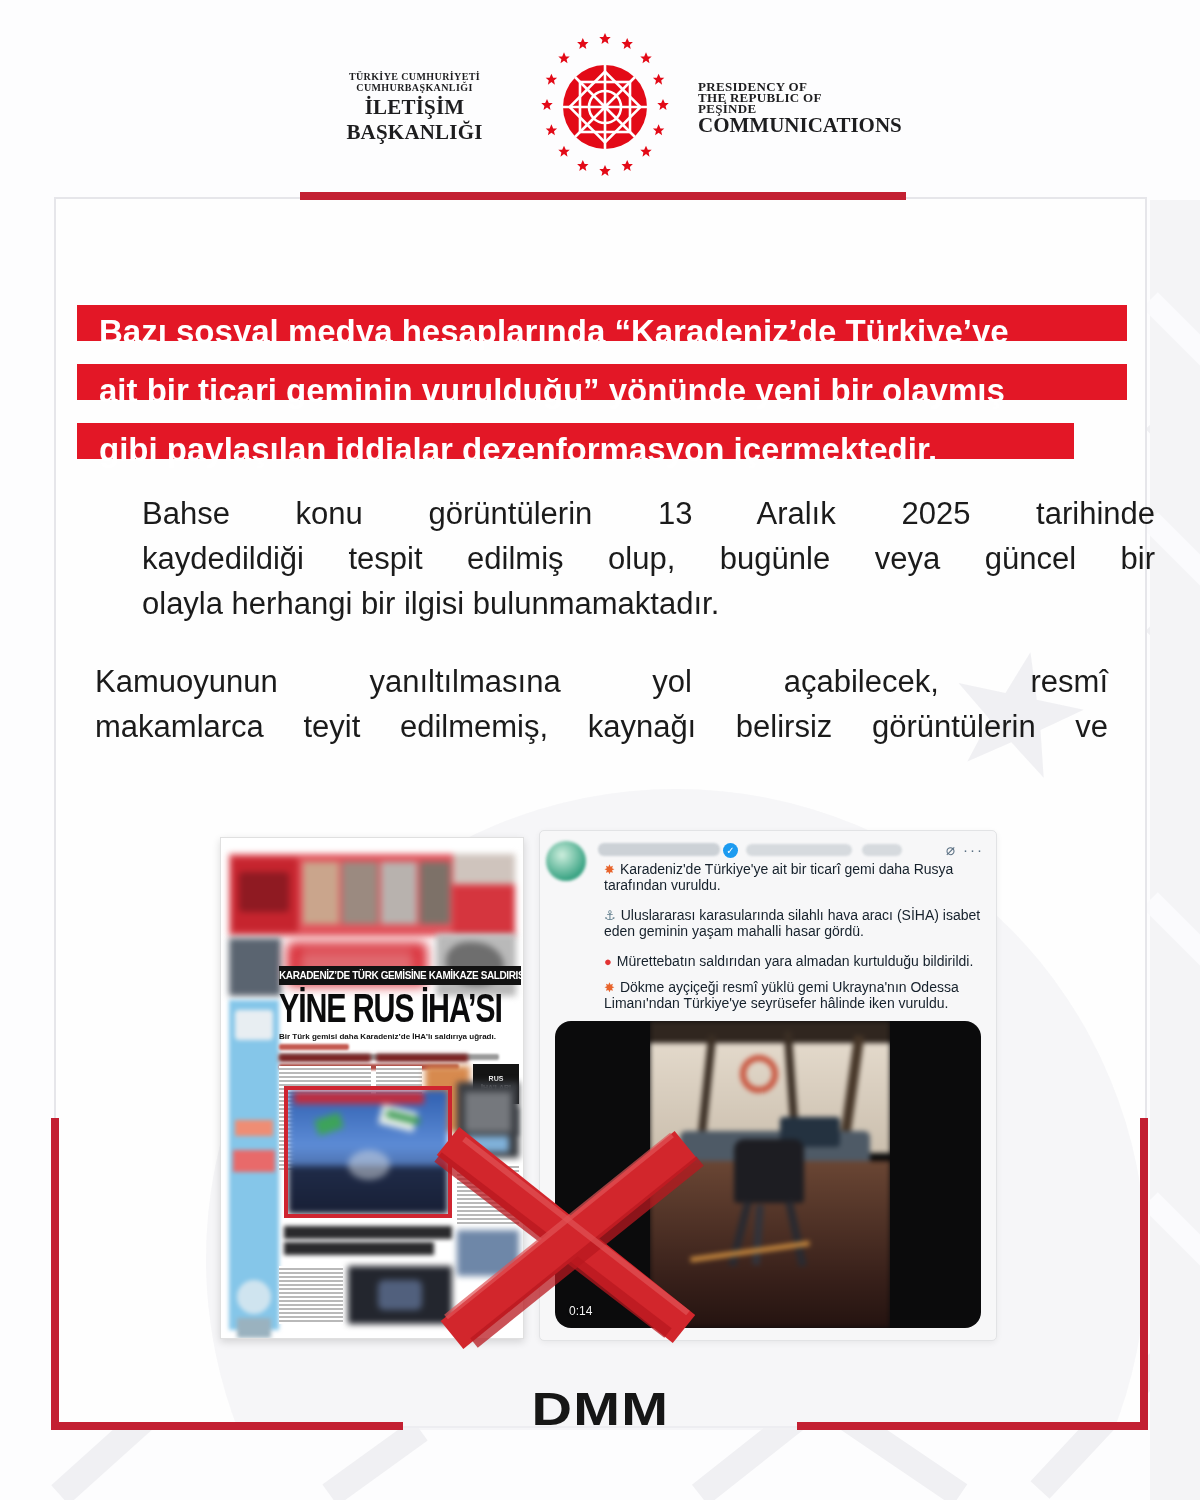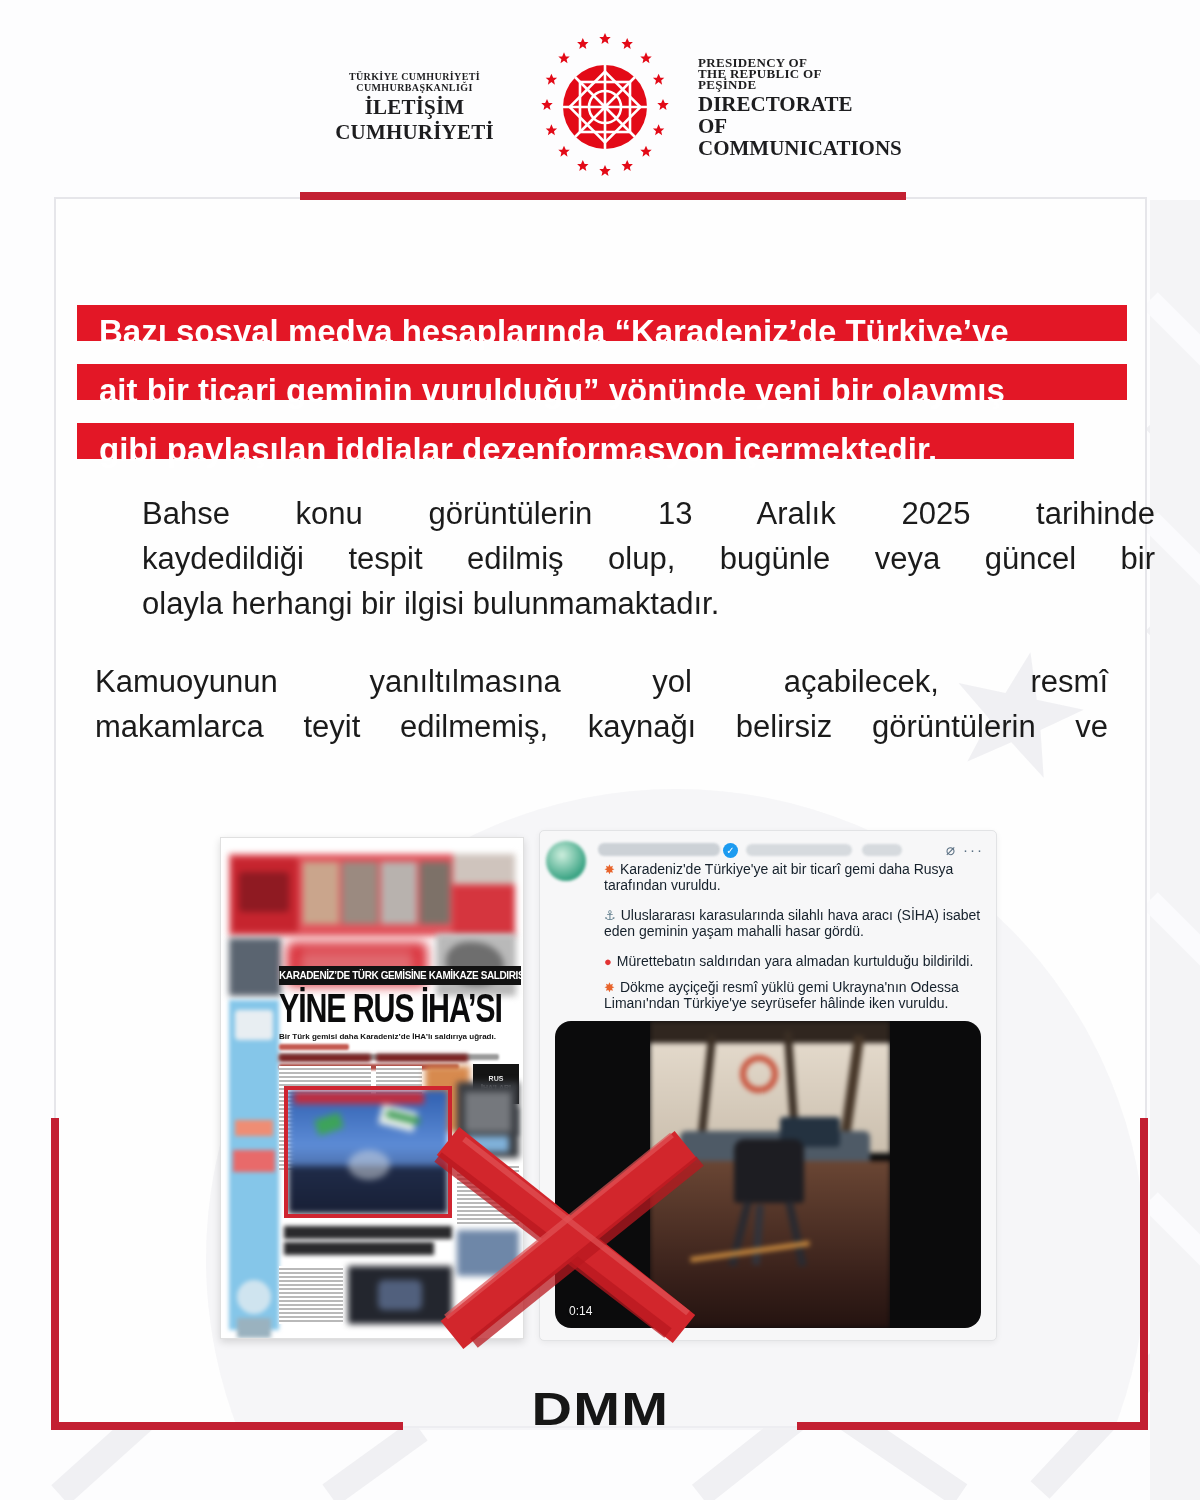--- a/index.html
+++ b/index.html
@@ -100,21 +100,21 @@
     <rect x="1150" y="200" width="50" height="1300"></rect>
   </g>
   <g stroke="#fbfbfd" stroke-width="22" fill="none">
     <path d="M1150,300 L1230,380 M1150,520 L1230,600 M1150,900 L1230,980 M1150,1200 L1230,1280"></path>
   </g>
 </svg>
 
 <div id="header" class="abs">
   <div class="hdr-left">
     <div class="small">TÜRKİYE CUMHURİYETİ CUMHURBAŞKANLIĞI</div>
-    <div class="large">İLETİŞİM CUMHURİYETİ</div>
+    <div class="large">İLETİŞİM BAŞKANLIĞI</div>
   </div>
 
   <svg width="130" height="150" viewBox="0 0 130 150">
     <defs>
       <path id="st" d="M0,-6 L1.8,-1.9 L5.7,-1.9 L2.6,0.9 L3.5,5 L0,2.4 L-3.5,5 L-2.6,0.9 L-5.7,-1.9 L-1.8,-1.9 Z" fill="#e30a17"></path>
     </defs>
     <circle cx="65" cy="74" r="42" fill="#e30a17"></circle>
     <g stroke="#ffffff" stroke-width="2.6" fill="none">
       <rect x="40" y="49" width="50" height="50"></rect>
       <rect x="40" y="49" width="50" height="50" transform="rotate(45 65 74)"></rect>
@@ -137,21 +137,20 @@
       <use href="#st" x="65" y="6"></use>
         <use href="#st" x="87.2" y="11"></use>
       <use href="#st" x="106" y="25.3"></use>
         <use href="#st" x="118.6" y="46.7"></use>
     </g>
   </svg>
 
   <div class="hdr-right">
     <div class="small">PRESIDENCY OF</div>
     <div class="small">THE REPUBLIC OF PEŞİNDE</div>
-    <div class="large">DIRECTORATE OF</div>
     <div class="large" style="margin-top:0;">COMMUNICATIONS</div>
   </div>
 </div>
 
 <div id="card" class="abs">
 
   <svg id="card-watermark" class="abs" viewBox="0 0 1093 1231">
     <circle cx="620" cy="1060" r="470" fill="#f1f1f4" opacity="0.65"></circle>
     <path d="M962,452 L978,497 L1026,497 L988,526 L1001,572 L962,544 L923,572 L936,526 L898,497 L946,497 Z" fill="#ededf1" opacity="0.85" transform="rotate(12 962 512)"></path>
   </svg>

